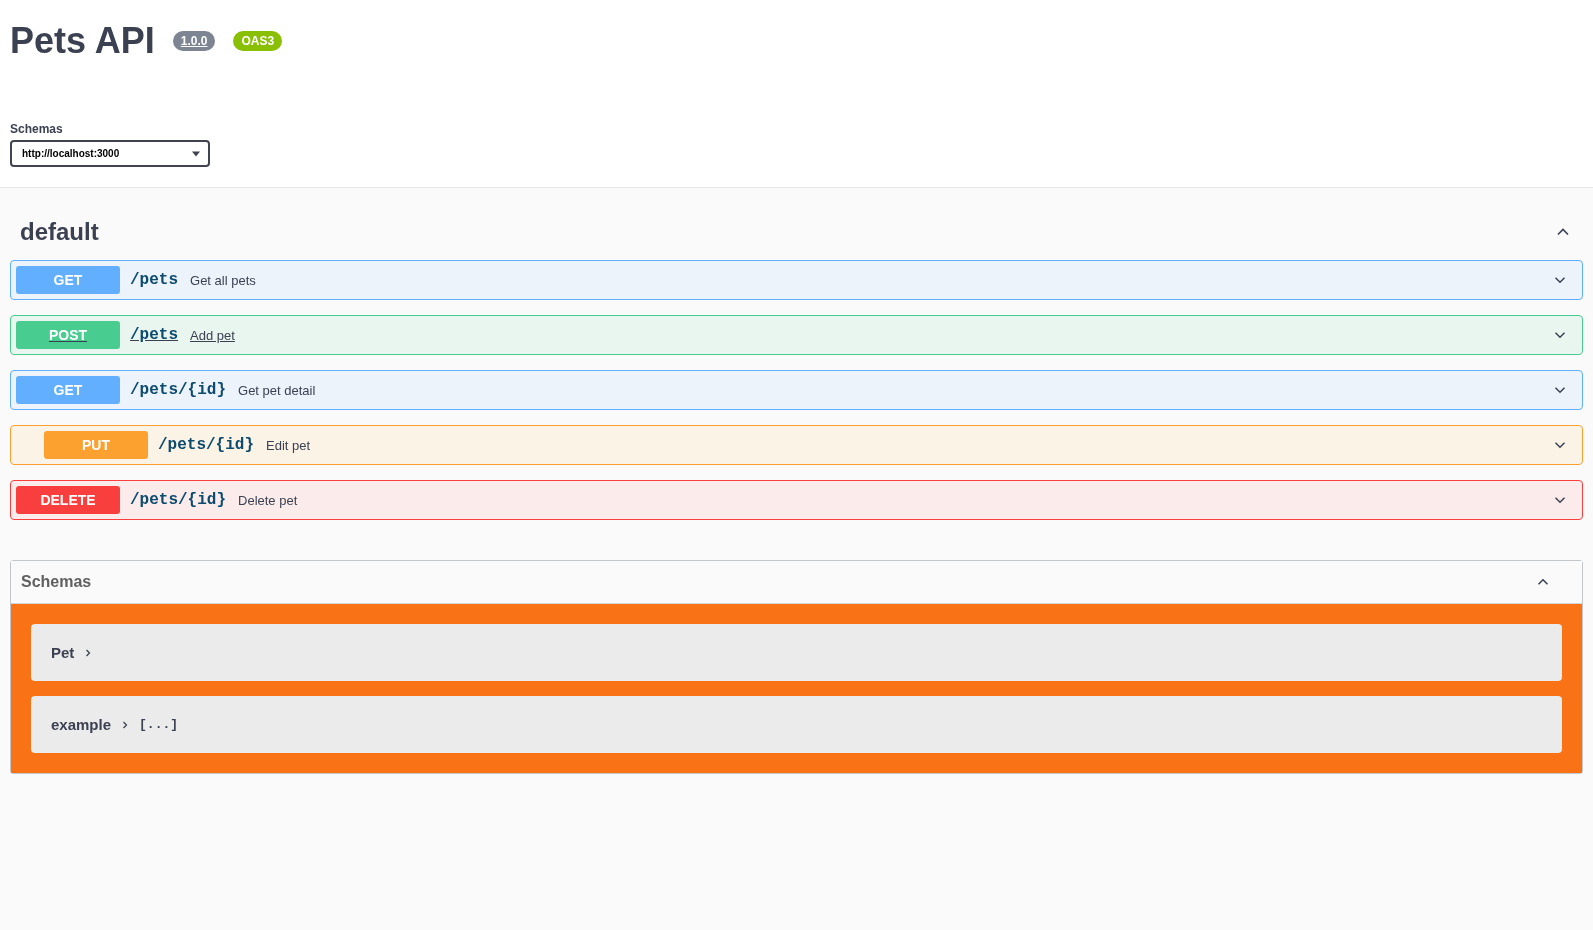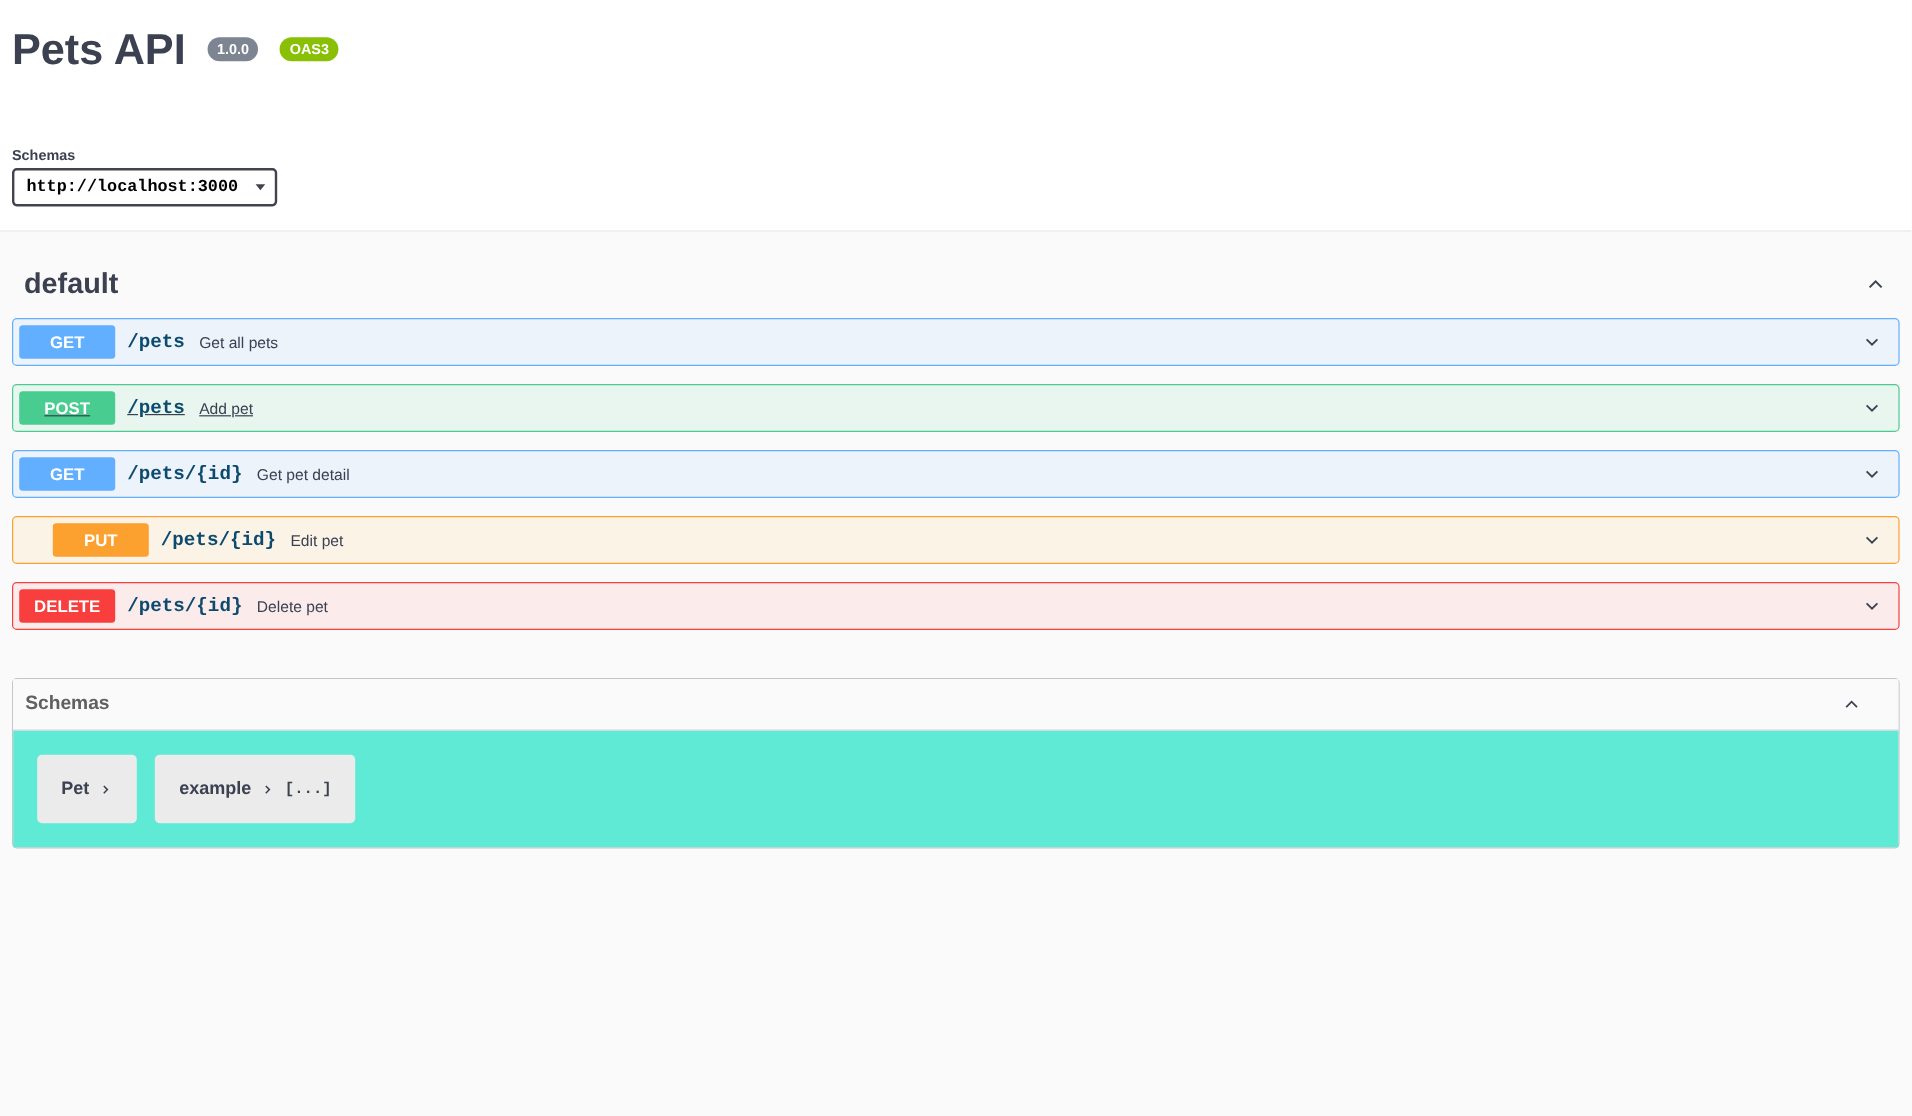--- a/index.html
+++ b/index.html
@@ -27,20 +27,21 @@
       color: #3b4151;
     }
     .version-badge {
       background: #7d8492;
       color: #fff;
       font-size: 12px;
       font-weight: 700;
       padding: 3px 8px;
       border-radius: 50px;
       vertical-align: super;
+      text-decoration: underline;
     }
     .oas-badge {
       background: #89bf04;
       color: #fff;
       font-size: 12px;
       font-weight: 700;
       padding: 3px 8px;
       border-radius: 50px;
       vertical-align: super;
     }
@@ -52,24 +53,24 @@
     .servers-label {
       font-size: 12px;
       font-weight: 700;
       color: #3b4151;
       margin-bottom: 4px;
     }
     .server-select {
       border: 2px solid #41444e;
       border-radius: 4px;
       padding: 6px 30px 6px 10px;
-      font-size: 14px;
+      font-size: 10px;
       font-weight: 700;
       background: #fff;
-      font-family: Liberation Mono, monospace;
+      font-family: Liberation Sans, sans-serif;
       appearance: none;
       position: relative;
       min-width: 200px;
     }
     .server-select-wrap {
       position: relative;
       display: inline-block;
     }
     .server-select-wrap::after {
       content: "";
@@ -132,21 +133,21 @@
     }
     .operation.put {
       background: #fcf3e7;
       border-color: #fca130;
     }
     .operation.delete {
       background: #fbeceb;
       border-color: #f93e3e;
     }
     .method-badge {
-      width: 80px;
+      width: 104px;
       text-align: center;
       color: #fff;
       font-size: 14px;
       font-weight: 700;
       padding: 6px 0;
       border-radius: 3px;
       margin-right: 10px;
       text-transform: uppercase;
     }
     .method-badge.get { background: #61affe; }
@@ -187,23 +188,23 @@
       background: #fafafa;
       cursor: pointer;
     }
     .schemas-title {
       font-size: 16px;
       font-weight: 700;
       color: #606060;
     }
     .schemas-body {
       padding: 20px;
-      background: #5eead4;
-      display: flex;
-      flex-direction: row;
+      background: #f97316;
+      display: flex;
+      flex-direction: column;
       gap: 15px;
     }
     .schema-item {
       background: #ebebeb;
       border-radius: 4px;
       padding: 20px;
       display: flex;
       align-items: center;
       gap: 8px;
       cursor: pointer;

